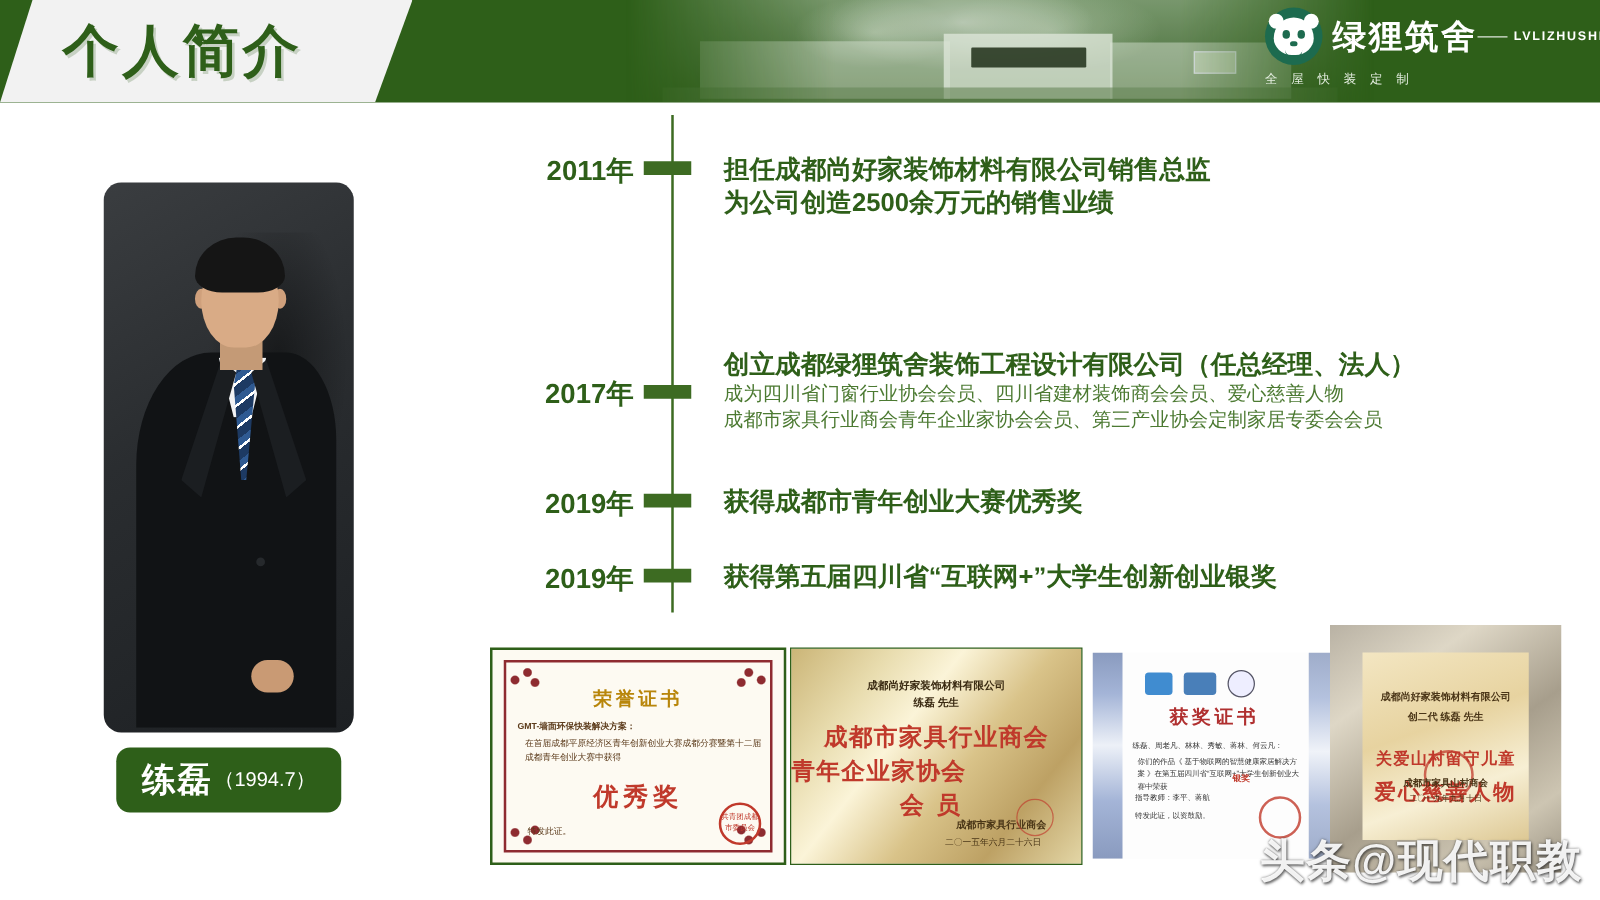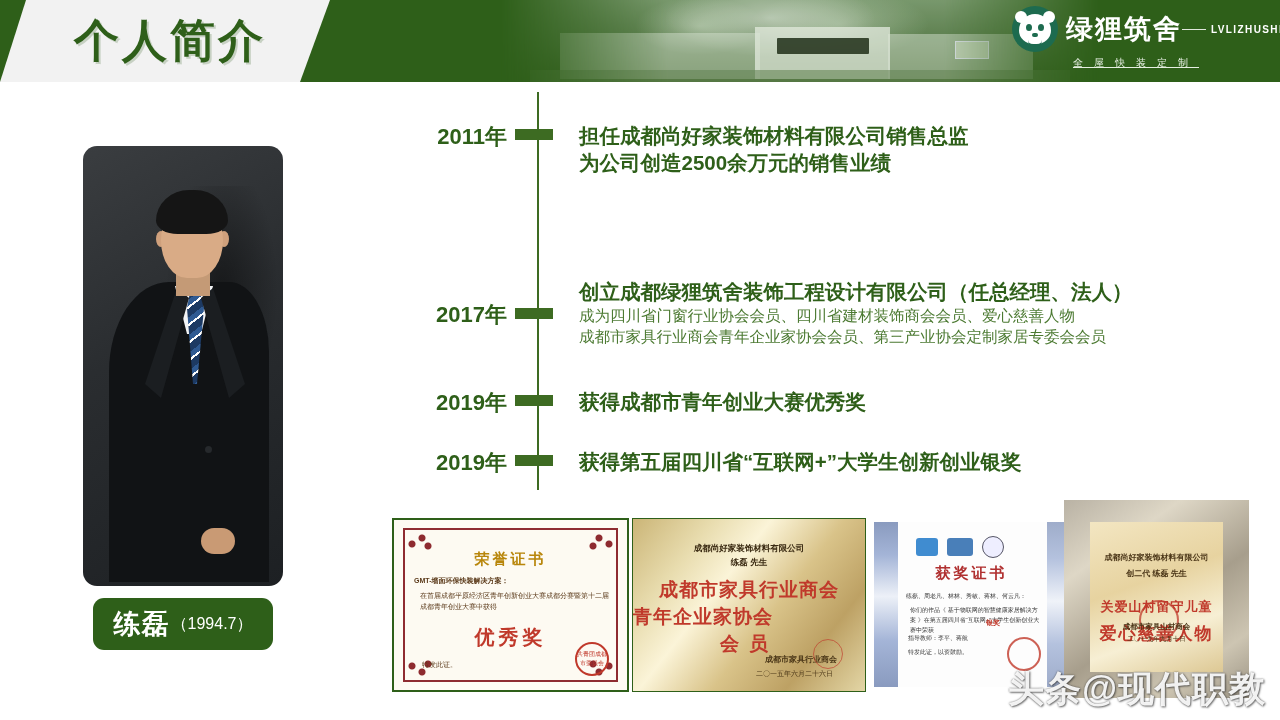--- a/index.html
+++ b/index.html
@@ -28,21 +28,21 @@
   .hp-wall2{position:absolute;left:60px;top:33px;width:200px;height:46px;background:#e4ebdf;opacity:.5;}
   .hp-wall3{position:absolute;left:388px;top:34px;width:145px;height:45px;background:#e4ebdf;opacity:.5;}
   .hp-pic{position:absolute;left:455px;top:41px;width:32px;height:16px;background:#cfdcc6;opacity:.9;border:1px solid #eef;}
   .hp-floor{position:absolute;left:30px;top:70px;width:540px;height:12px;background:#6c8b5d;opacity:.6;}
 
   .banner{
     position:absolute;left:0;top:0;width:330px;height:82px;background:#f2f2f2;
     clip-path:polygon(26px 0, 330px 0, 300px 82px, 0px 82px);
   }
   .banner-title{
-    position:absolute;left:74px;top:8px;width:250px;height:66px;
+    position:absolute;left:50px;top:8px;width:250px;height:66px;
     font-size:45px;font-weight:bold;color:#2e5f19;line-height:66px;letter-spacing:3px;
     text-shadow:2px 2px 0 rgba(120,150,110,.35);
     white-space:nowrap;
   }
 
   
   .logo{position:absolute;right:18px;top:6px;width:250px;height:68px;}
   .logo-row{display:flex;align-items:center;gap:8px;}
   .logo-mark{width:46px;height:46px;border-radius:50%;background:#1d6b4f;position:relative;flex:0 0 auto;}
   .logo-face{position:absolute;left:7px;top:8px;width:32px;height:30px;background:#ffffff;
@@ -51,21 +51,21 @@
   .logo-ear-r{position:absolute;right:3px;top:5px;width:12px;height:12px;background:#fff;border-radius:50%;}
   .logo-eye-l{position:absolute;left:14px;top:18px;width:6px;height:7px;background:#1d6b4f;border-radius:50%;}
   .logo-eye-r{position:absolute;left:26px;top:18px;width:6px;height:7px;background:#1d6b4f;border-radius:50%;}
   .logo-nose{position:absolute;left:20px;top:27px;width:6px;height:4px;background:#1d6b4f;border-radius:3px;}
   .logo-mouth{position:absolute;left:16px;top:32px;width:14px;height:7px;border-bottom:2px solid #1d6b4f;border-radius:0 0 8px 8px;}
   .logo-text{display:flex;flex-direction:row;}
   .logo-cn{font-size:27px;font-weight:bold;color:#ffffff;letter-spacing:2px;line-height:29px;white-space:nowrap;}
   .logo-en-row{display:flex;align-items:center;gap:5px;margin-top:1px;}
   .logo-rule{width:24px;height:1px;background:rgba(255,255,255,.85);}
   .logo-en{font-size:10px;font-weight:bold;color:#ffffff;letter-spacing:1.4px;white-space:nowrap;}
-  .logo-slogan{margin-top:4px;font-size:10px;color:#e6efe2;letter-spacing:11px;text-align:center;padding-right:2px;white-space:nowrap;text-decoration:underline;}
+  .logo-slogan{margin-top:4px;font-size:10px;color:#e6efe2;letter-spacing:11px;text-align:left;padding-right:2px;white-space:nowrap;}
 
   
   .portrait{
     position:absolute;left:83px;top:146px;width:200px;height:440px;border-radius:14px;overflow:hidden;
     background:linear-gradient(150deg,#3a3d40 0%,#2a2d30 42%,#1d2023 100%);
   }
   .pt-shadow{position:absolute;right:6px;top:40px;width:110px;height:230px;background:radial-gradient(ellipse at 50% 45%, rgba(0,0,0,.45) 0%, rgba(0,0,0,0) 72%);}
   .pt-head{position:absolute;left:78px;top:54px;width:62px;height:78px;background:#d9ab86;border-radius:48% 48% 42% 42%/52% 52% 48% 48%;}
   .pt-hair{position:absolute;left:73px;top:44px;width:72px;height:44px;background:#151515;border-radius:46% 46% 30% 30%/70% 70% 30% 30%;}
   .pt-ear-l{position:absolute;left:73px;top:85px;width:10px;height:16px;background:#cfa07c;border-radius:50%;}

